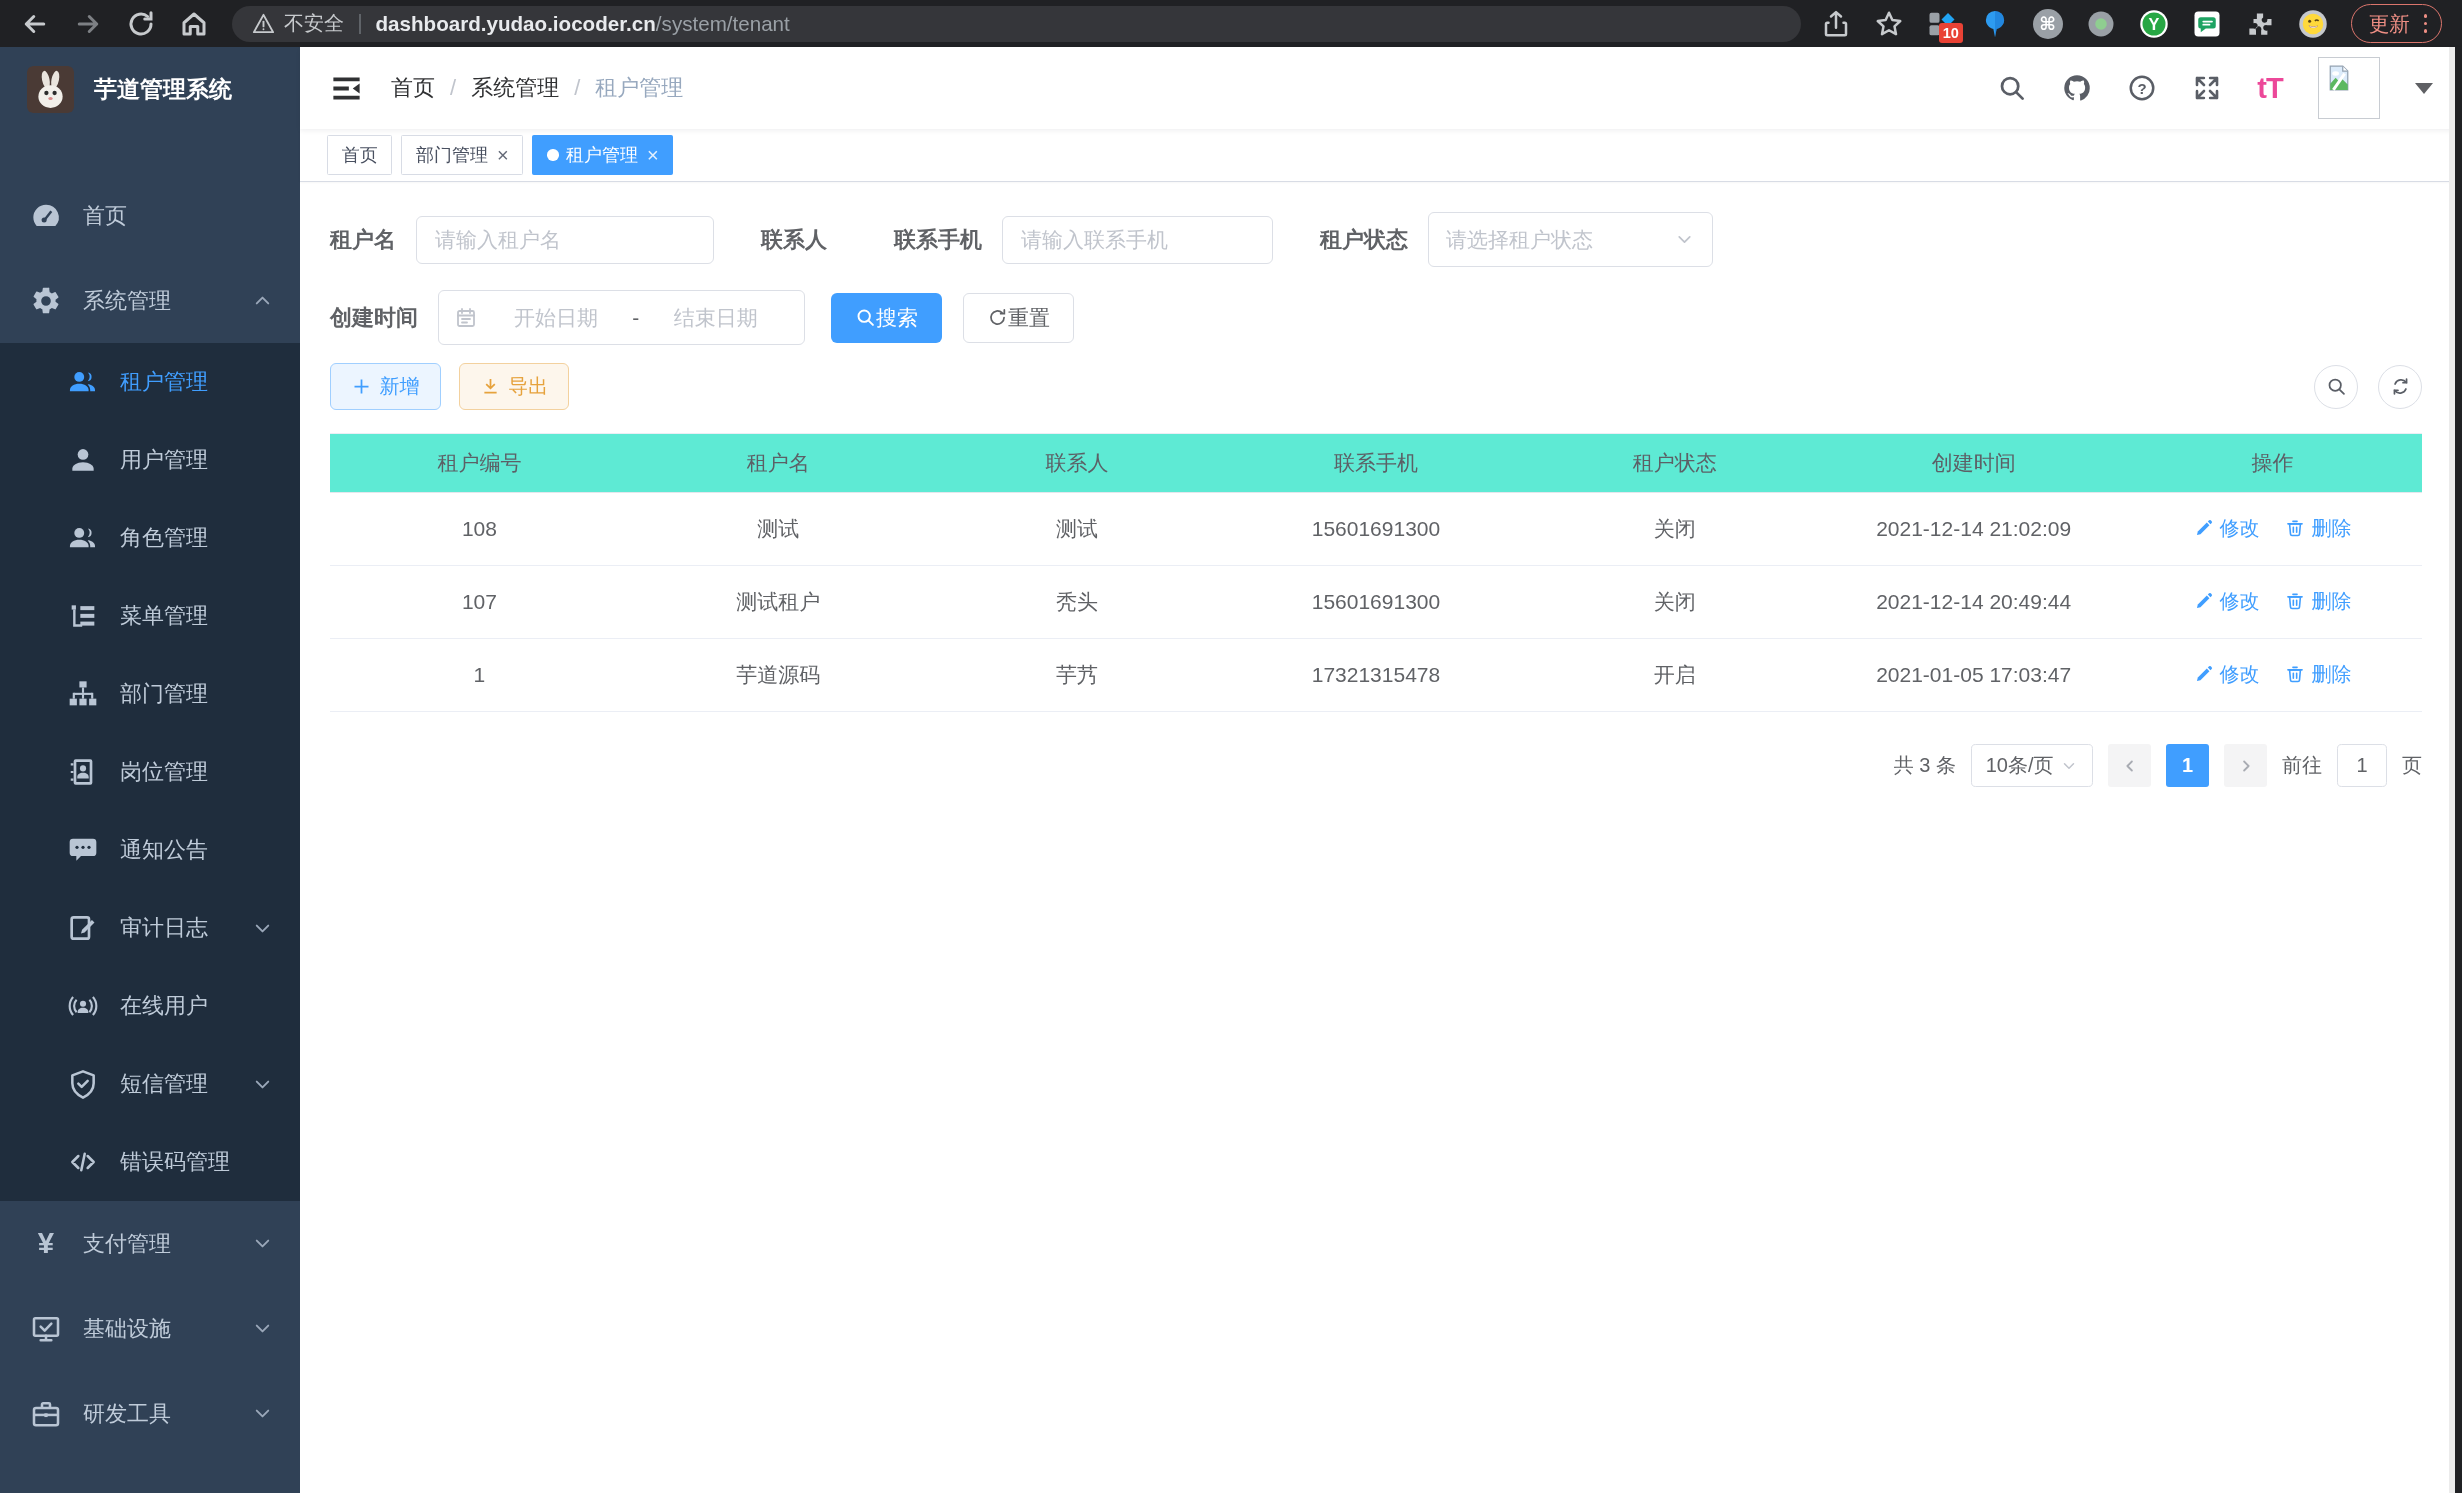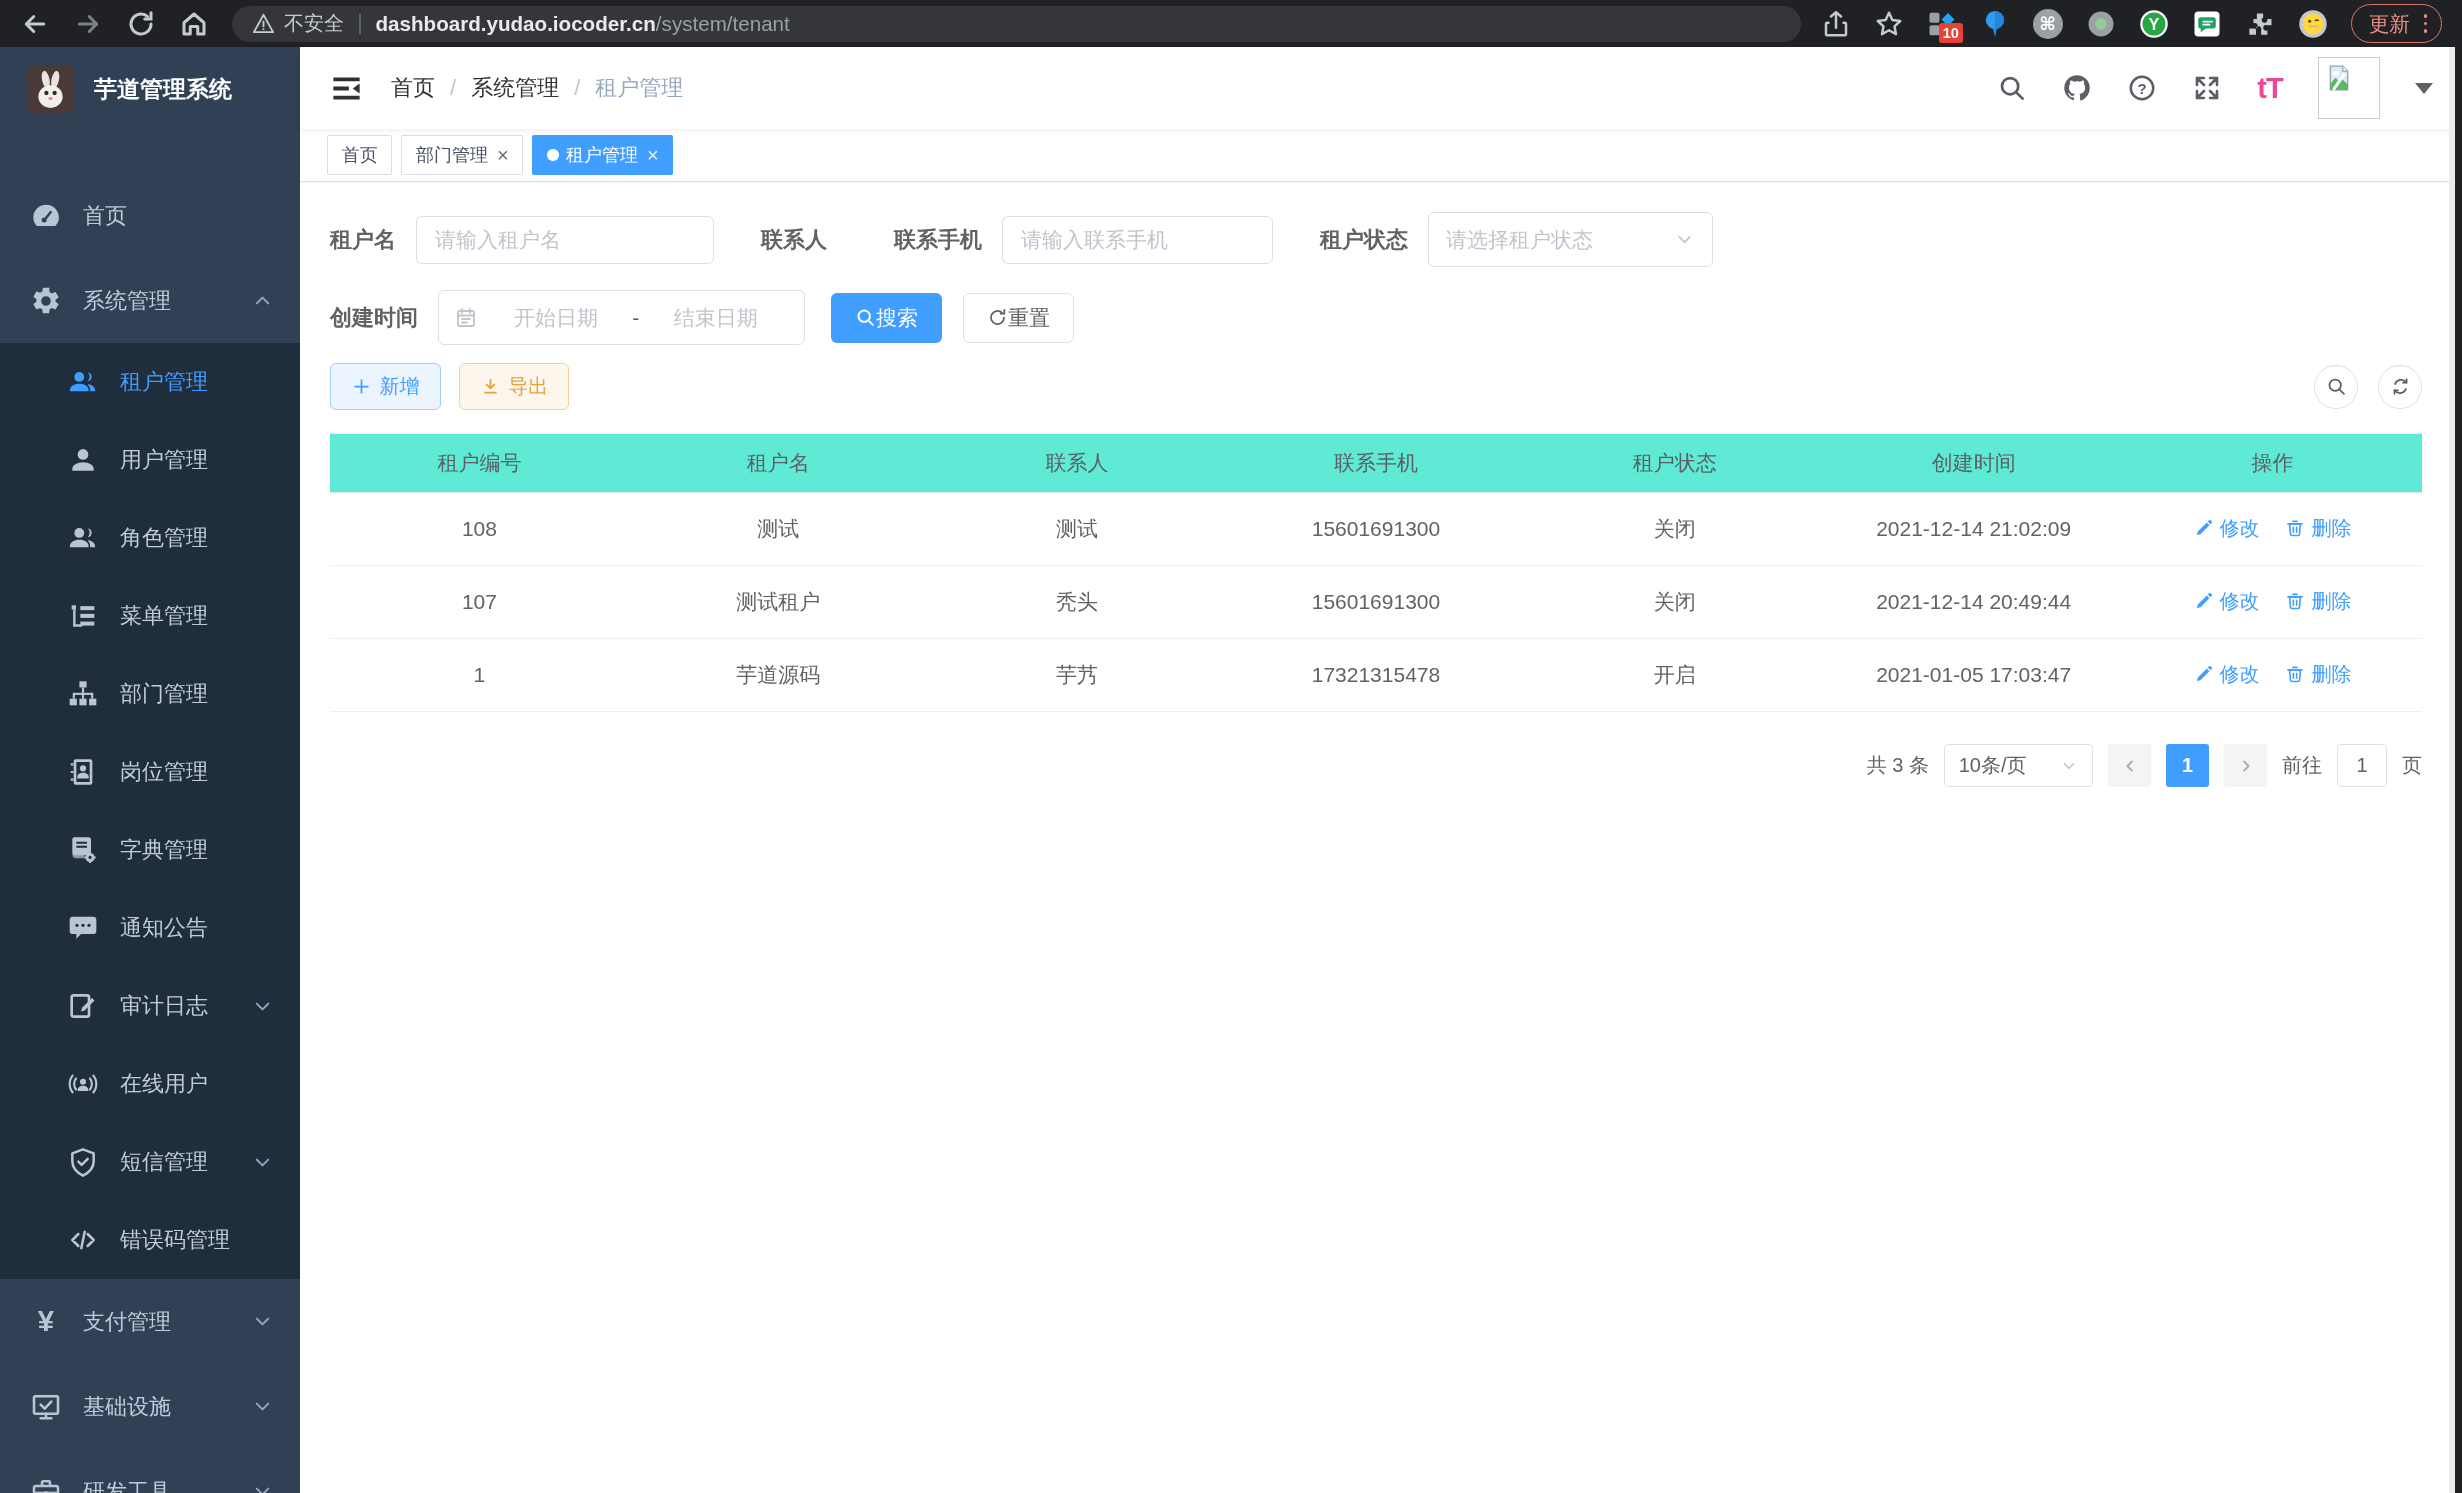--- a/index.html
+++ b/index.html
@@ -98,21 +98,21 @@
   
   table.grid{width:100%;border-collapse:collapse;table-layout:fixed}
   .grid th{height:59px;background:#5eead4;color:#5c6066;font-size:21px;font-weight:400;border-bottom:1.5px solid #e4e7ed;border-top:0.8px solid #ebeef5;}
   .grid td{height:73px;font-size:21px;color:#606266;border-bottom:0.8px solid #ebeef5;text-align:center}
   .op{color:#409eff;font-size:20px;display:inline-flex;align-items:center;gap:6px;margin:0 10px;cursor:pointer;white-space:nowrap}
   .op svg{width:20px;height:20px}
 
   
   .pager{display:flex;align-items:center;justify-content:flex-end;margin-top:32px;font-size:20px;color:#606266}
   .pager>*{margin-left:15px}
-  .psel{width:149px;height:43px;border:1.5px solid #dcdfe6;border-radius:4.6px;display:flex;align-items:center;justify-content:space-between;padding:0 13.7px;cursor:pointer;background:#fff}
+  .psel{width:122px;height:43px;border:1.5px solid #dcdfe6;border-radius:4.6px;display:flex;align-items:center;justify-content:space-between;padding:0 13.7px;cursor:pointer;background:#fff}
   .psel .sc{width:18px;height:18px;color:#c0c4cc}
   .pbtn{min-width:43px;height:43px;background:#f4f4f5;border-radius:3px;display:flex;align-items:center;justify-content:center;color:#a8abb2;cursor:pointer}
   .pbtn svg{width:18px;height:18px}
   .pnum{background:#409eff;color:#fff;font-weight:700;font-size:20px}
   .goto-input{width:50px;height:43px;border:1.5px solid #dcdfe6;border-radius:4.6px;text-align:center;font-size:20px;color:#606266;outline:none}
 </style>
 </head>
 <body>
 
 <div class="chrome">
@@ -337,33 +337,20 @@
         <div class="menu-item">
           <span class="mi">
             <svg class="sv" viewBox="0 0 24 24" fill="currentColor">
                 <path d="M6.5 2.5h11A1.5 1.5 0 0 1 19 4v16a1.5 1.5 0 0 1-1.5 1.5h-11A1.5 1.5 0 0 1 5 20V4a1.5 1.5 0 0 1 1.5-1.5zm.5 2v15h10v-15z"></path>
                 <circle cx="12" cy="9.3" r="2.3"></circle>
                 <path d="M12 12.6c-2.6 0-4.3 1.4-4.3 3.2v1h8.6v-1c0-1.8-1.7-3.2-4.3-3.2z"></path>
                 <path d="M2.8 5.5h2v1.6h-2zM2.8 11.2h2v1.6h-2zM2.8 16.9h2v1.6h-2z"></path>
               </svg>
           </span>
           <span>岗位管理</span>
-        </div>
-        <div class="menu-item">
-          <span class="mi">
-            <svg class="sv" viewBox="0 0 24 24" fill="currentColor">
-                <path d="M5.5 2.5h11A1.5 1.5 0 0 1 18 4v12H5.5A1.5 1.5 0 0 1 4 14.5v-10A1.5 1.5 0 0 1 5.5 2.5z"></path>
-                <path d="M7 6.5h8M7 9.5h8" stroke="#1f2d3d" stroke-width="1.5"></path>
-                <path d="M4 15.5c0 1.5 1.1 2.6 2.5 2.6H13v-2.6z" opacity=".7"></path>
-                <circle cx="17.3" cy="17.6" r="3.4"></circle>
-                <circle cx="17.3" cy="17.6" r="1.2" fill="#1f2d3d"></circle>
-                <path d="M17.3 13.4v1.2M17.3 20.6v1.2M13.1 17.6h1.2M20.3 17.6h1.2" stroke="currentColor" stroke-width="1.6"></path>
-              </svg>
-          </span>
-          <span>字典管理</span>
         </div>
         <div class="menu-item">
           <span class="mi">
             <svg class="sv" viewBox="0 0 24 24" fill="currentColor">
                 <path d="M4.5 3.5h15A2.5 2.5 0 0 1 22 6v8a2.5 2.5 0 0 1-2.5 2.5h-9L7 20v-3.5H4.5A2.5 2.5 0 0 1 2 14V6a2.5 2.5 0 0 1 2.5-2.5z"></path>
                 <circle cx="7.5" cy="10" r="1.2" fill="#1f2d3d"></circle>
                 <circle cx="12" cy="10" r="1.2" fill="#1f2d3d"></circle>
                 <circle cx="16.5" cy="10" r="1.2" fill="#1f2d3d"></circle>
               </svg>
           </span>

